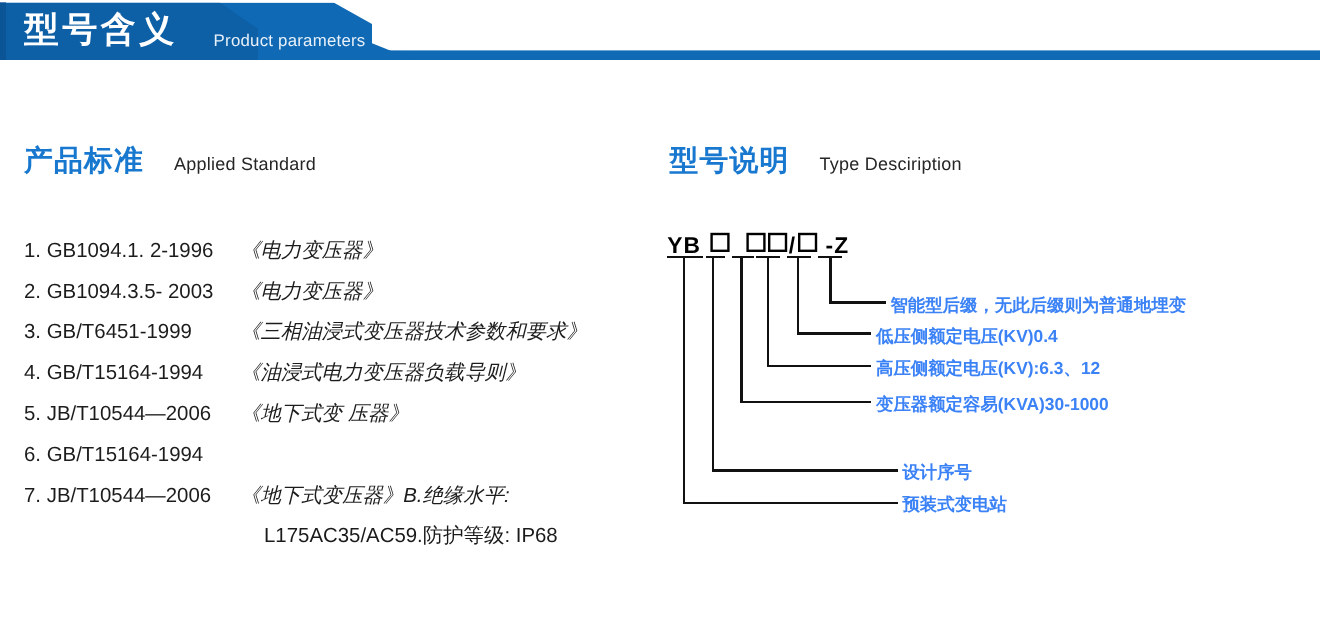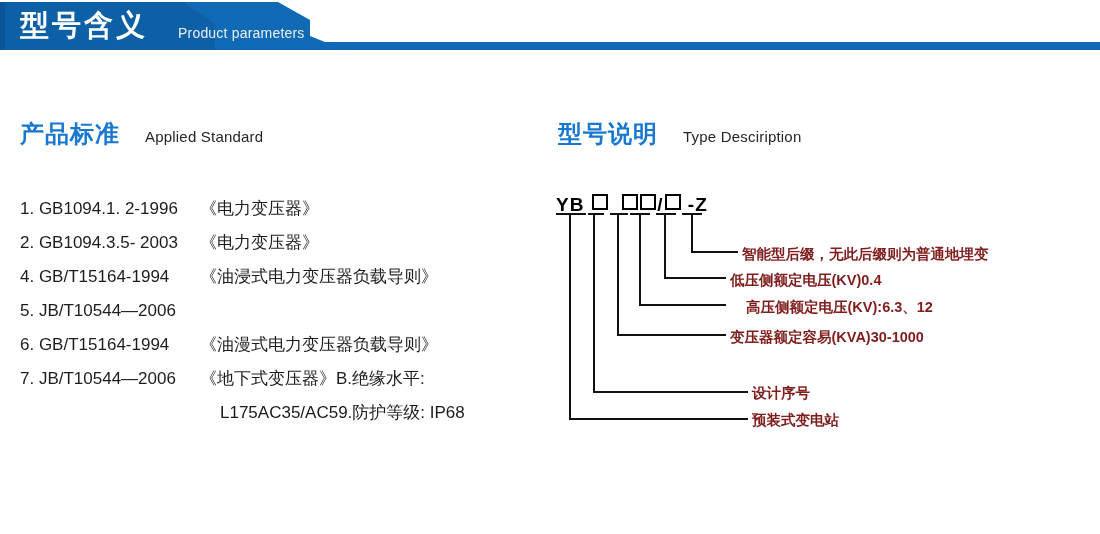--- a/index.html
+++ b/index.html
@@ -34,39 +34,39 @@
   .sec-head{position:absolute;white-space:nowrap;}
   .sec-head .zh{font-size:24px;font-weight:bold;color:#1878cf;letter-spacing:1px;}
   .sec-head .en{font-size:15px;color:#262626;margin-left:25px;letter-spacing:.2px;}
   #head-left{left:20px;top:118px;}
   #head-right{left:558px;top:118px;}
 
   
   .std-list{position:absolute;left:20px;top:192px;width:520px;}
   .std-row{display:flex;font-size:17px;line-height:34px;color:#1c1c1c;white-space:nowrap;}
   .std-code{display:inline-block;width:180px;flex:0 0 180px;}
-  .std-name{display:inline-block;}
+  .std-name{display:inline-block;font-style:italic;}
   .std-cont{padding-left:200px;font-size:17px;line-height:34px;white-space:nowrap;}
 
   
   .code-line{position:absolute;left:556px;top:194px;white-space:nowrap;
     font-size:19px;font-weight:bold;letter-spacing:1px;color:#000;}
   .code-line .box{
     display:inline-block;width:12px;height:12px;border:2px solid #000;
     vertical-align:1px;margin:0 1px;
   }
 
   
   .diagram{position:absolute;left:0;top:0;width:1100px;height:534px;pointer-events:none;}
 
   
-  .lbl{position:absolute;white-space:nowrap;font-size:14.5px;font-weight:bold;color:#7f1d1d;}
+  .lbl{position:absolute;white-space:nowrap;font-size:14.5px;font-weight:bold;color:#3b82f6;}
   #lbl-0{left:742px;top:245px;}
   #lbl-1{left:730px;top:271px;}
-  #lbl-2{left:730px;top:298px;margin-left:16px;}
+  #lbl-2{left:730px;top:298px;}
   #lbl-3{left:730px;top:328px;}
   #lbl-4{left:752px;top:384px;}
   #lbl-5{left:752px;top:411px;}
 </style>
 </head>
 <body>
 
 <div class="banner">
   <div class="banner-rule"></div>
   <div class="banner-shape"></div>
@@ -83,29 +83,33 @@
 <div class="std-list">
   <div class="std-row">
     <span class="std-code">1. GB1094.1. 2-1996</span>
     <span class="std-name">《电力变压器》</span>
   </div>
   <div class="std-row">
     <span class="std-code">2. GB1094.3.5- 2003</span>
     <span class="std-name">《电力变压器》</span>
   </div>
   <div class="std-row">
+    <span class="std-code">3. GB/T6451-1999</span>
+    <span class="std-name">《三相油浸式变压器技术参数和要求》</span>
+  </div>
+  <div class="std-row">
     <span class="std-code">4. GB/T15164-1994</span>
     <span class="std-name">《油浸式电力变压器负载导则》</span>
   </div>
   <div class="std-row">
     <span class="std-code">5. JB/T10544—2006</span>
+    <span class="std-name">《地下式变 压器》</span>
   </div>
   <div class="std-row">
     <span class="std-code">6. GB/T15164-1994</span>
-    <span class="std-name">《油漫式电力变压器负载导则》</span>
   </div>
   <div class="std-row">
     <span class="std-code">7. JB/T10544—2006</span>
     <span class="std-name">《地下式变压器》B.绝缘水平:</span>
   </div>
   <div class="std-cont">L175AC35/AC59.防护等级: IP68</div>
 </div>
 
 <div class="sec-head" id="head-right">
   <span class="zh">型号说明</span><span class="en">Type Desciription</span>

